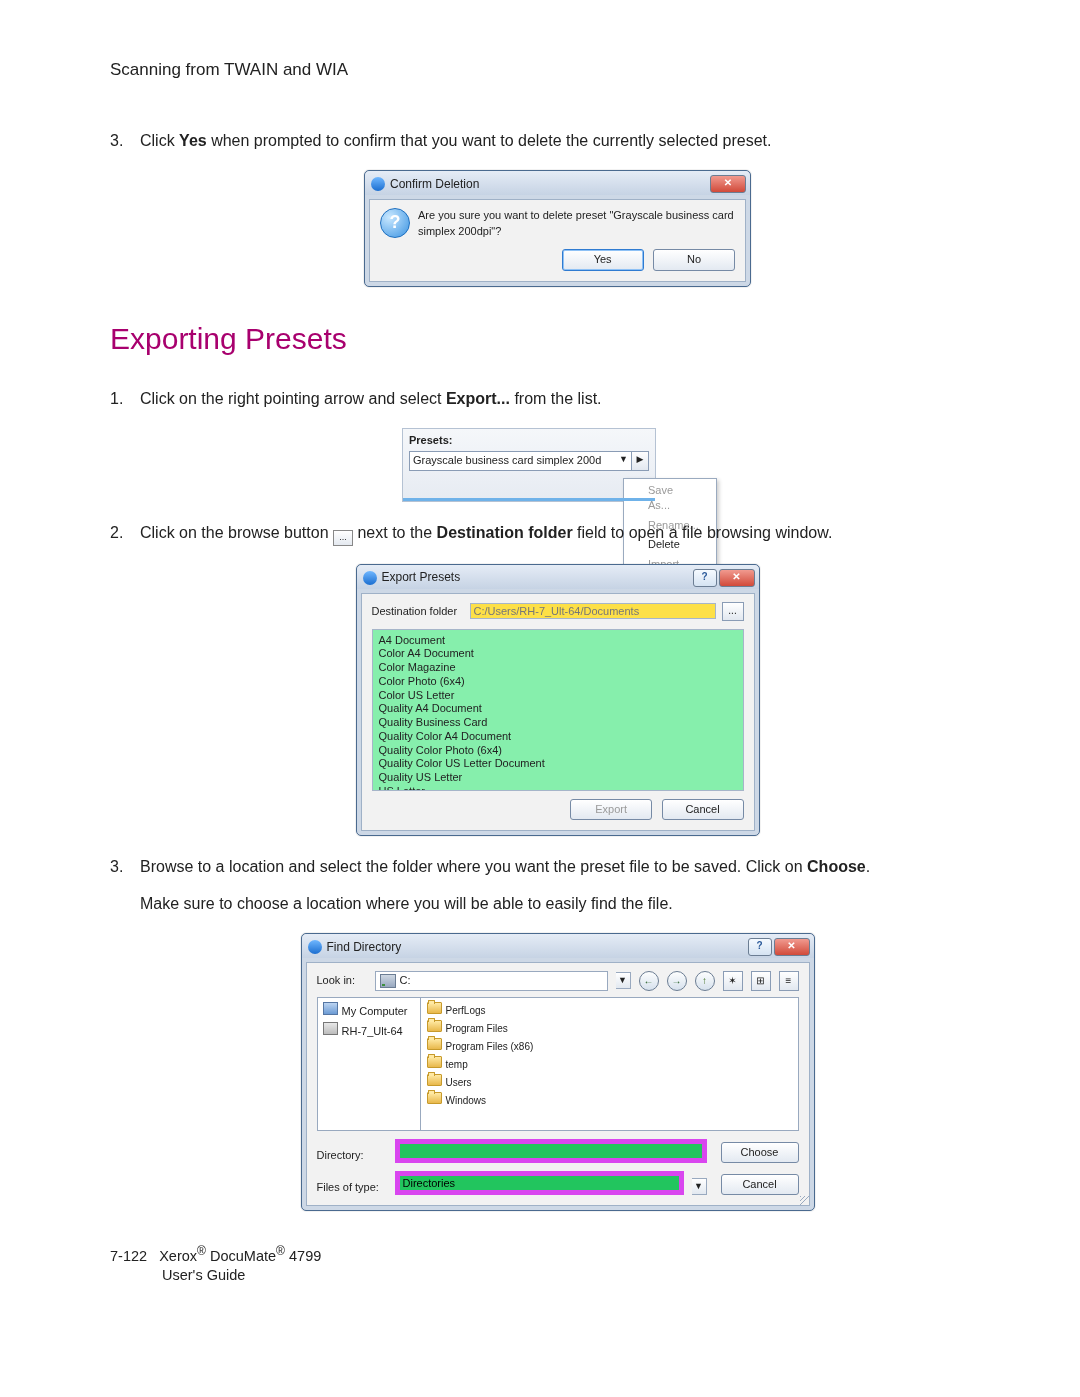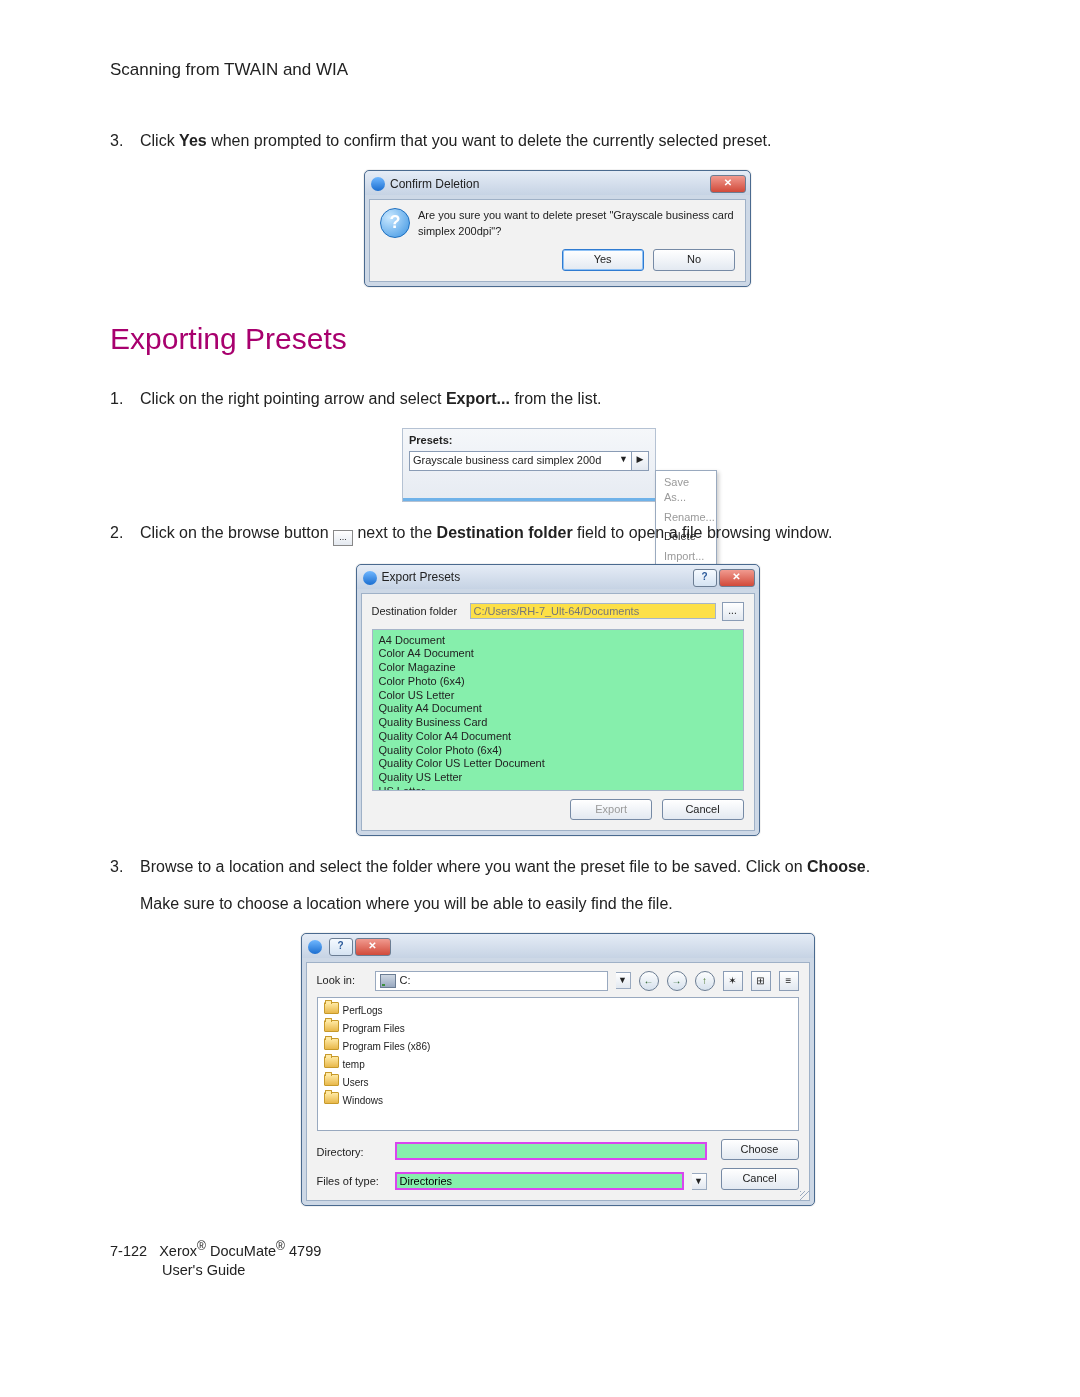--- a/index.html
+++ b/index.html
@@ -163,26 +163,26 @@
     width: 16px;
     border: 1px solid #8a9cb5;
     background: linear-gradient(#fefefe,#e2e8f0);
     text-align: center;
     line-height: 14px;
     font-size: 9px;
     cursor: pointer;
   }
   .presets-panel .menu {
     position: absolute;
-    top: 41px; right: -62px;
+    top: 49px; right: -62px;
     width: 60px;
     background: #fff;
     border: 1px solid #9aaabf;
     box-shadow: 2px 2px 4px rgba(0,0,0,.2);
-    padding: 2px 0;
+    padding: 2px 16px;
   }
   .presets-panel .menu div {
     padding: 2px 8px;
     font-size: 11px;
     cursor: pointer;
   }
   .presets-panel .menu .dis { color: #9a9a9a; }
   .presets-panel .bottomline {
     position: absolute;
     bottom: 0; left: 0; right: 0;
@@ -290,21 +290,21 @@
   .finddir .leftpane {
     width: 92px; border-right:1px solid #99a9bf; padding:4px 5px;
     font-size:11px;
   }
   .finddir .leftpane div { margin-bottom:3px; white-space:nowrap; cursor:pointer;}
   .finddir .rightpane { flex:1; padding:4px 6px; font-size:10px; }
   .finddir .rightpane div { margin-bottom:2px; cursor:pointer;}
   .finddir .botrow { display:flex; align-items:flex-end; gap:8px; margin-top:8px; }
   .finddir .botrow .lbl { width: 70px; font-size:11px; }
   .finddir .botrow input {
-    flex:1;border:2px solid #d946ef;background:#86efac;font-size:11px;padding:1px 3px;
+    flex:1;border:5px solid #d946ef;background:#22c55e;font-size:11px;padding:1px 3px;
   }
   .finddir .botrow .ddc {
     width:14px;border:1px solid #99a9bf;border-left:none;
     background:linear-gradient(#fff,#e2e8f0);text-align:center;font-size:9px;line-height:15px;cursor:pointer;
   }
   .finddir .botrow .winbtn { min-width: 56px; }
   .corner-grip {
     position:absolute; right:4px; bottom:4px;
     width:10px;height:10px;
     background:
@@ -421,39 +421,44 @@
 
     <li>
       <span class="num">3.</span>
       <span>Browse to a location and select the folder where you want the preset file to be saved. Click on </span><b>Choose</b><span>.</span>
       <div class="sub-para">Make sure to choose a location where you will be able to easily find the file.</div>
 
       <div class="fig">
         <div class="win7 finddir rel">
           <div class="titlebar">
             <span class="ticon"></span>
+            <span class="ttitle">Find Directory</span>
             <span class="helpbtn">?</span>
             <span class="closebtn">✕</span>
           </div>
           <div class="body">
             <div class="lookrow">
               <span class="lbl">Look in:</span>
               <span class="drive">
                 <span class="drive-icon"></span>
                 <span>C:</span>
               </span>
               <span class="dd2">▼</span>
               <span class="navicon">←</span>
               <span class="navicon">→</span>
               <span class="navicon up">↑</span>
               <span class="sqicon">✶</span>
               <span class="sqicon">⊞</span>
               <span class="sqicon">≡</span>
             </div>
             <div class="splitpane">
+              <div class="leftpane">
+                <div><span class="comp-icon"></span><span>My Computer</span></div>
+                <div><span class="disk-icon"></span><span>RH-7_Ult-64</span></div>
+              </div>
               <div class="rightpane">
                 <div><span class="folder-icon"></span><span>PerfLogs</span></div>
                 <div><span class="folder-icon"></span><span>Program Files</span></div>
                 <div><span class="folder-icon"></span><span>Program Files (x86)</span></div>
                 <div><span class="folder-icon"></span><span>temp</span></div>
                 <div><span class="folder-icon"></span><span>Users</span></div>
                 <div><span class="folder-icon"></span><span>Windows</span></div>
               </div>
             </div>
             <div class="botrow">

